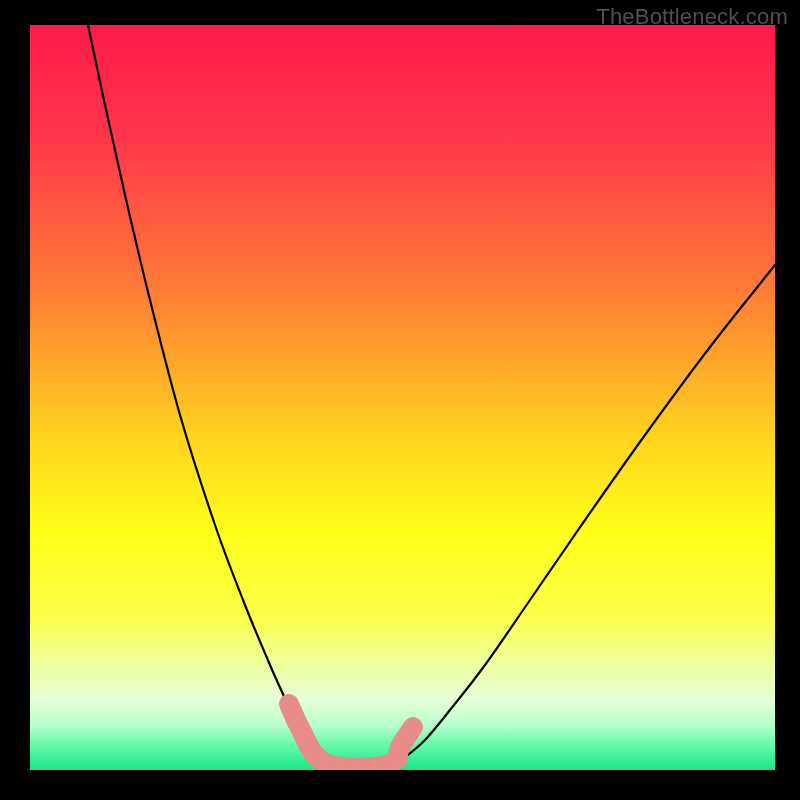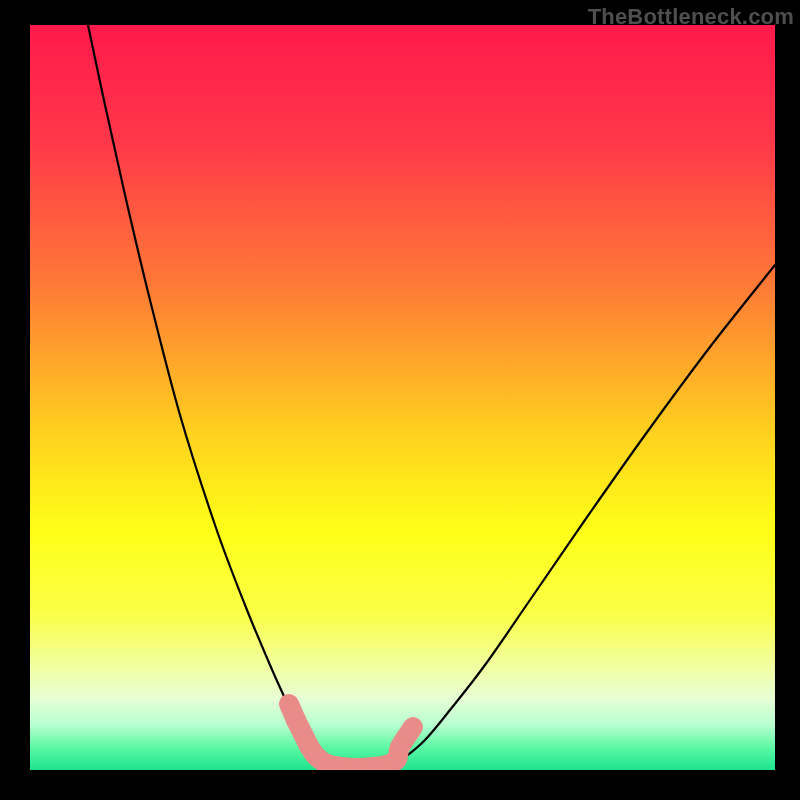--- a/index.html
+++ b/index.html
@@ -21,24 +21,24 @@
     position: absolute;
     left: 30px;
     top: 25px;
     width: 745px;
     height: 745px;
     overflow: hidden;
   }
   .watermark {
     position: absolute;
     top: 4px;
-    right: 6px;
+    right: 12px;
     color: #4f4f4f;
     font-size: 22px;
-    font-weight: 700;
+    font-weight: 400;
     letter-spacing: 0.2px;
     z-index: 10;
   }
   svg { display: block; }
 </style>
 </head>
 <body>
 
 <div class="frame">
   <div class="watermark">TheBottleneck.com</div>

